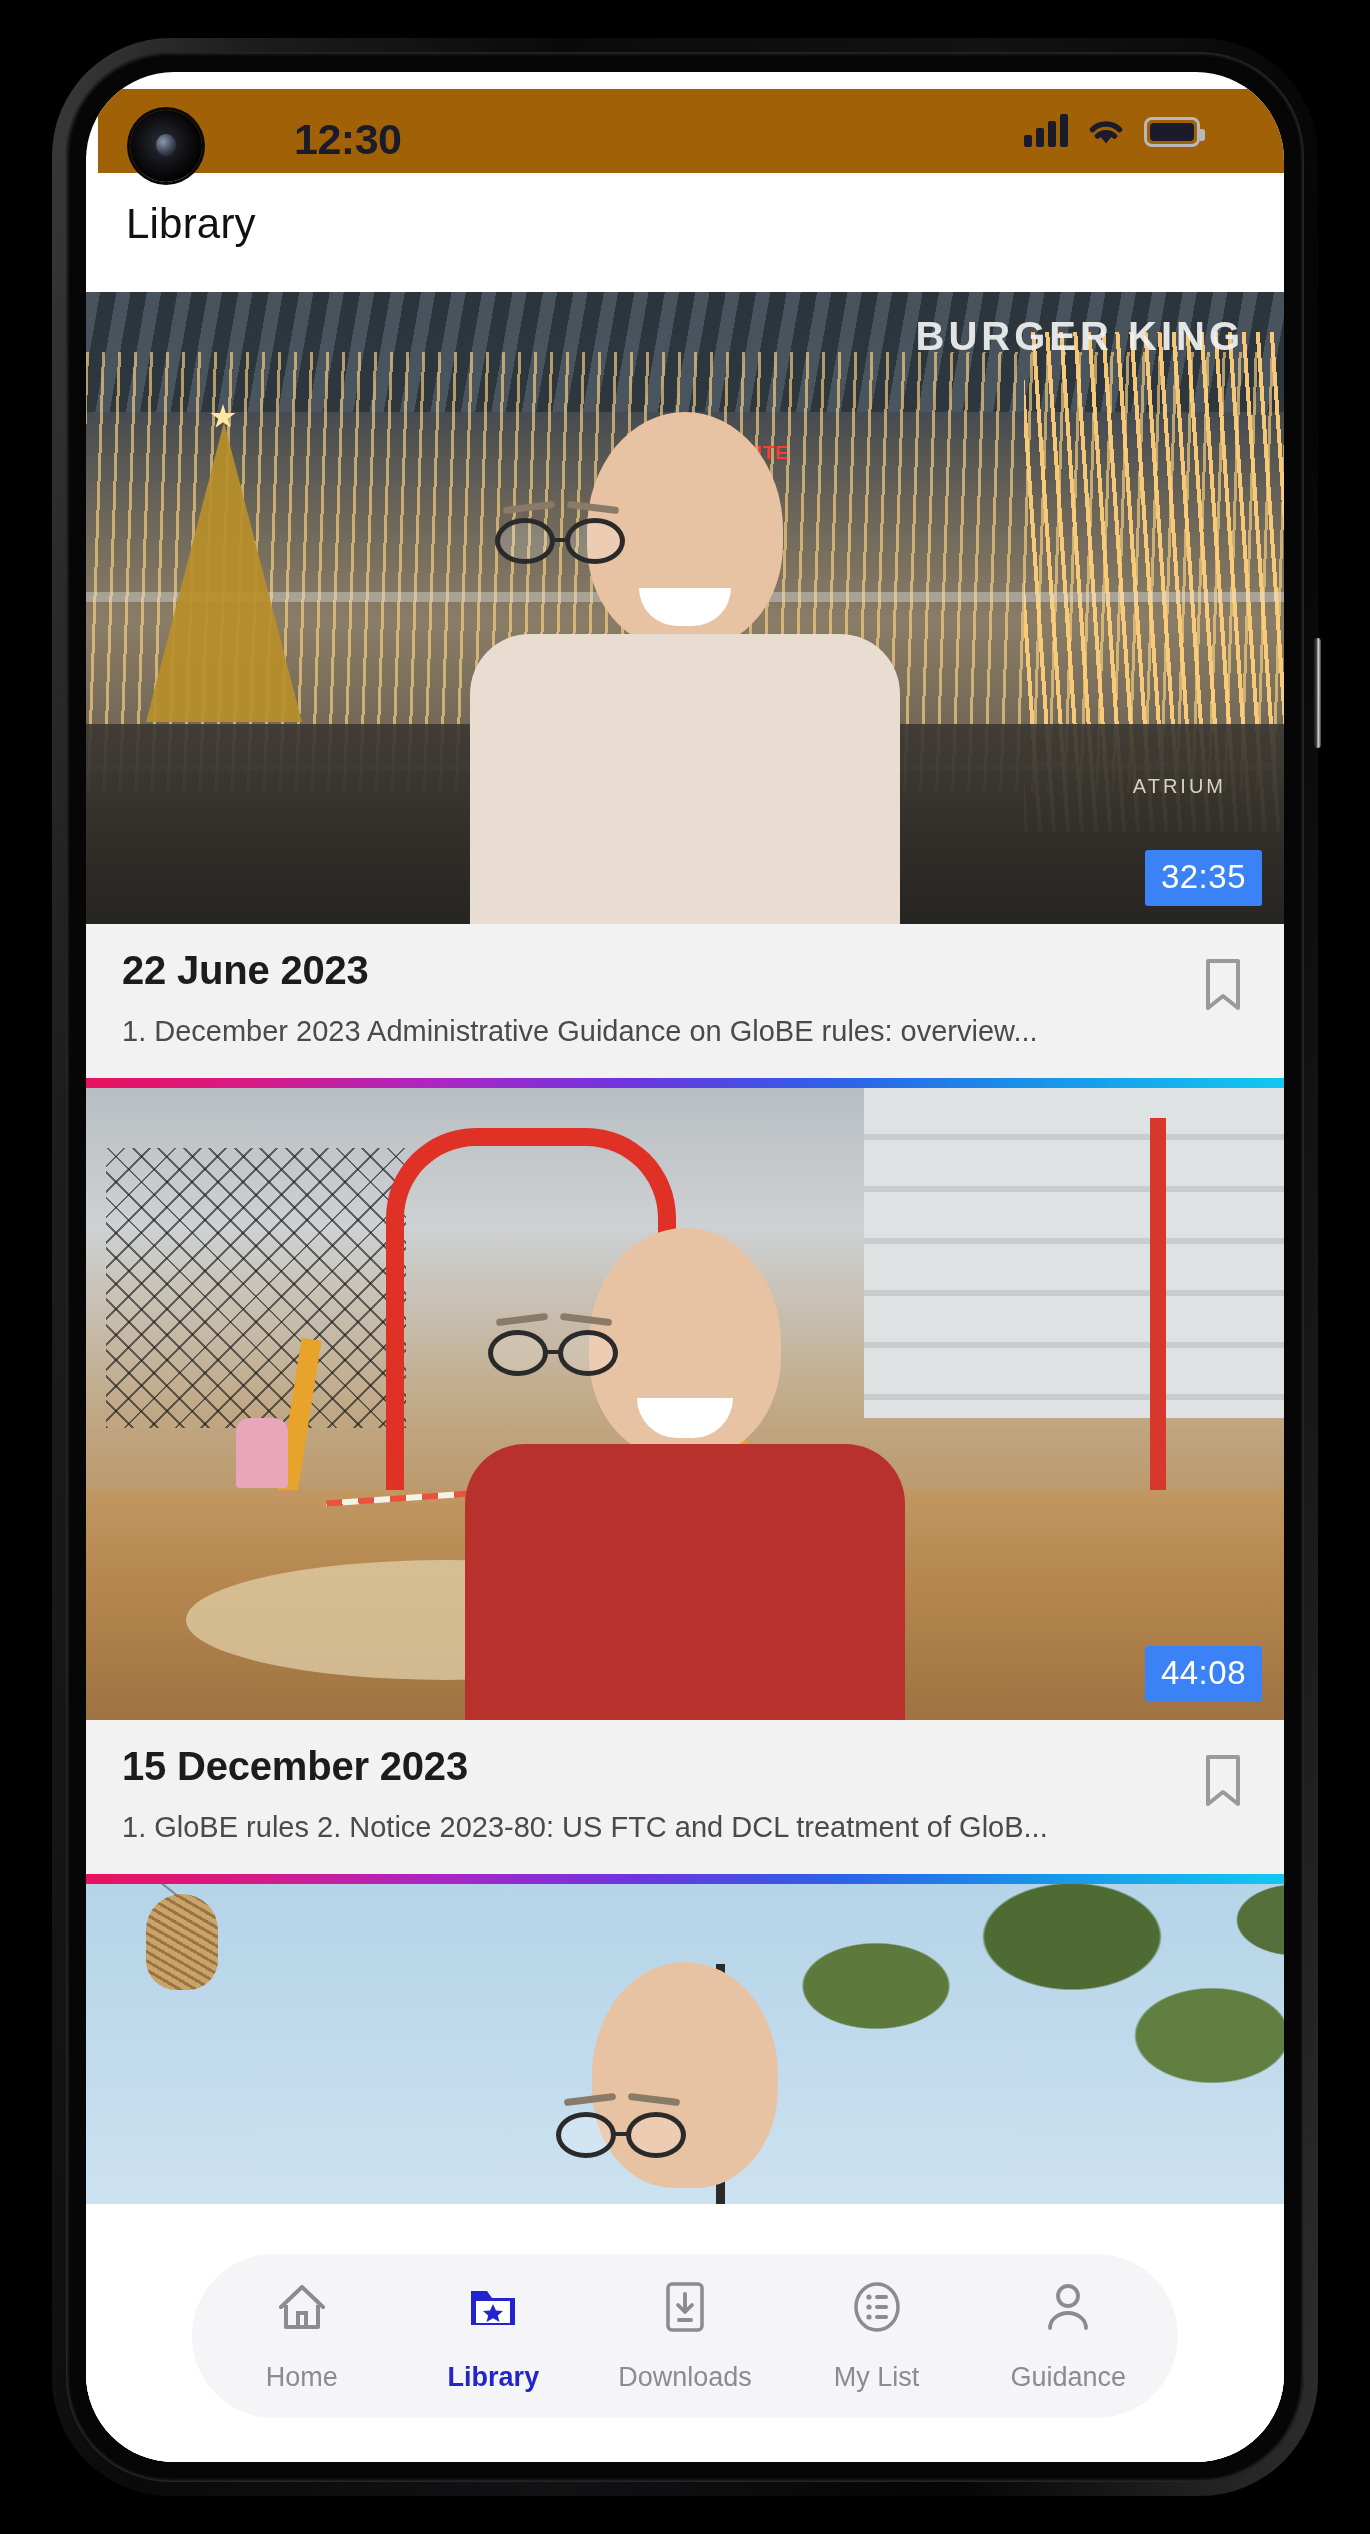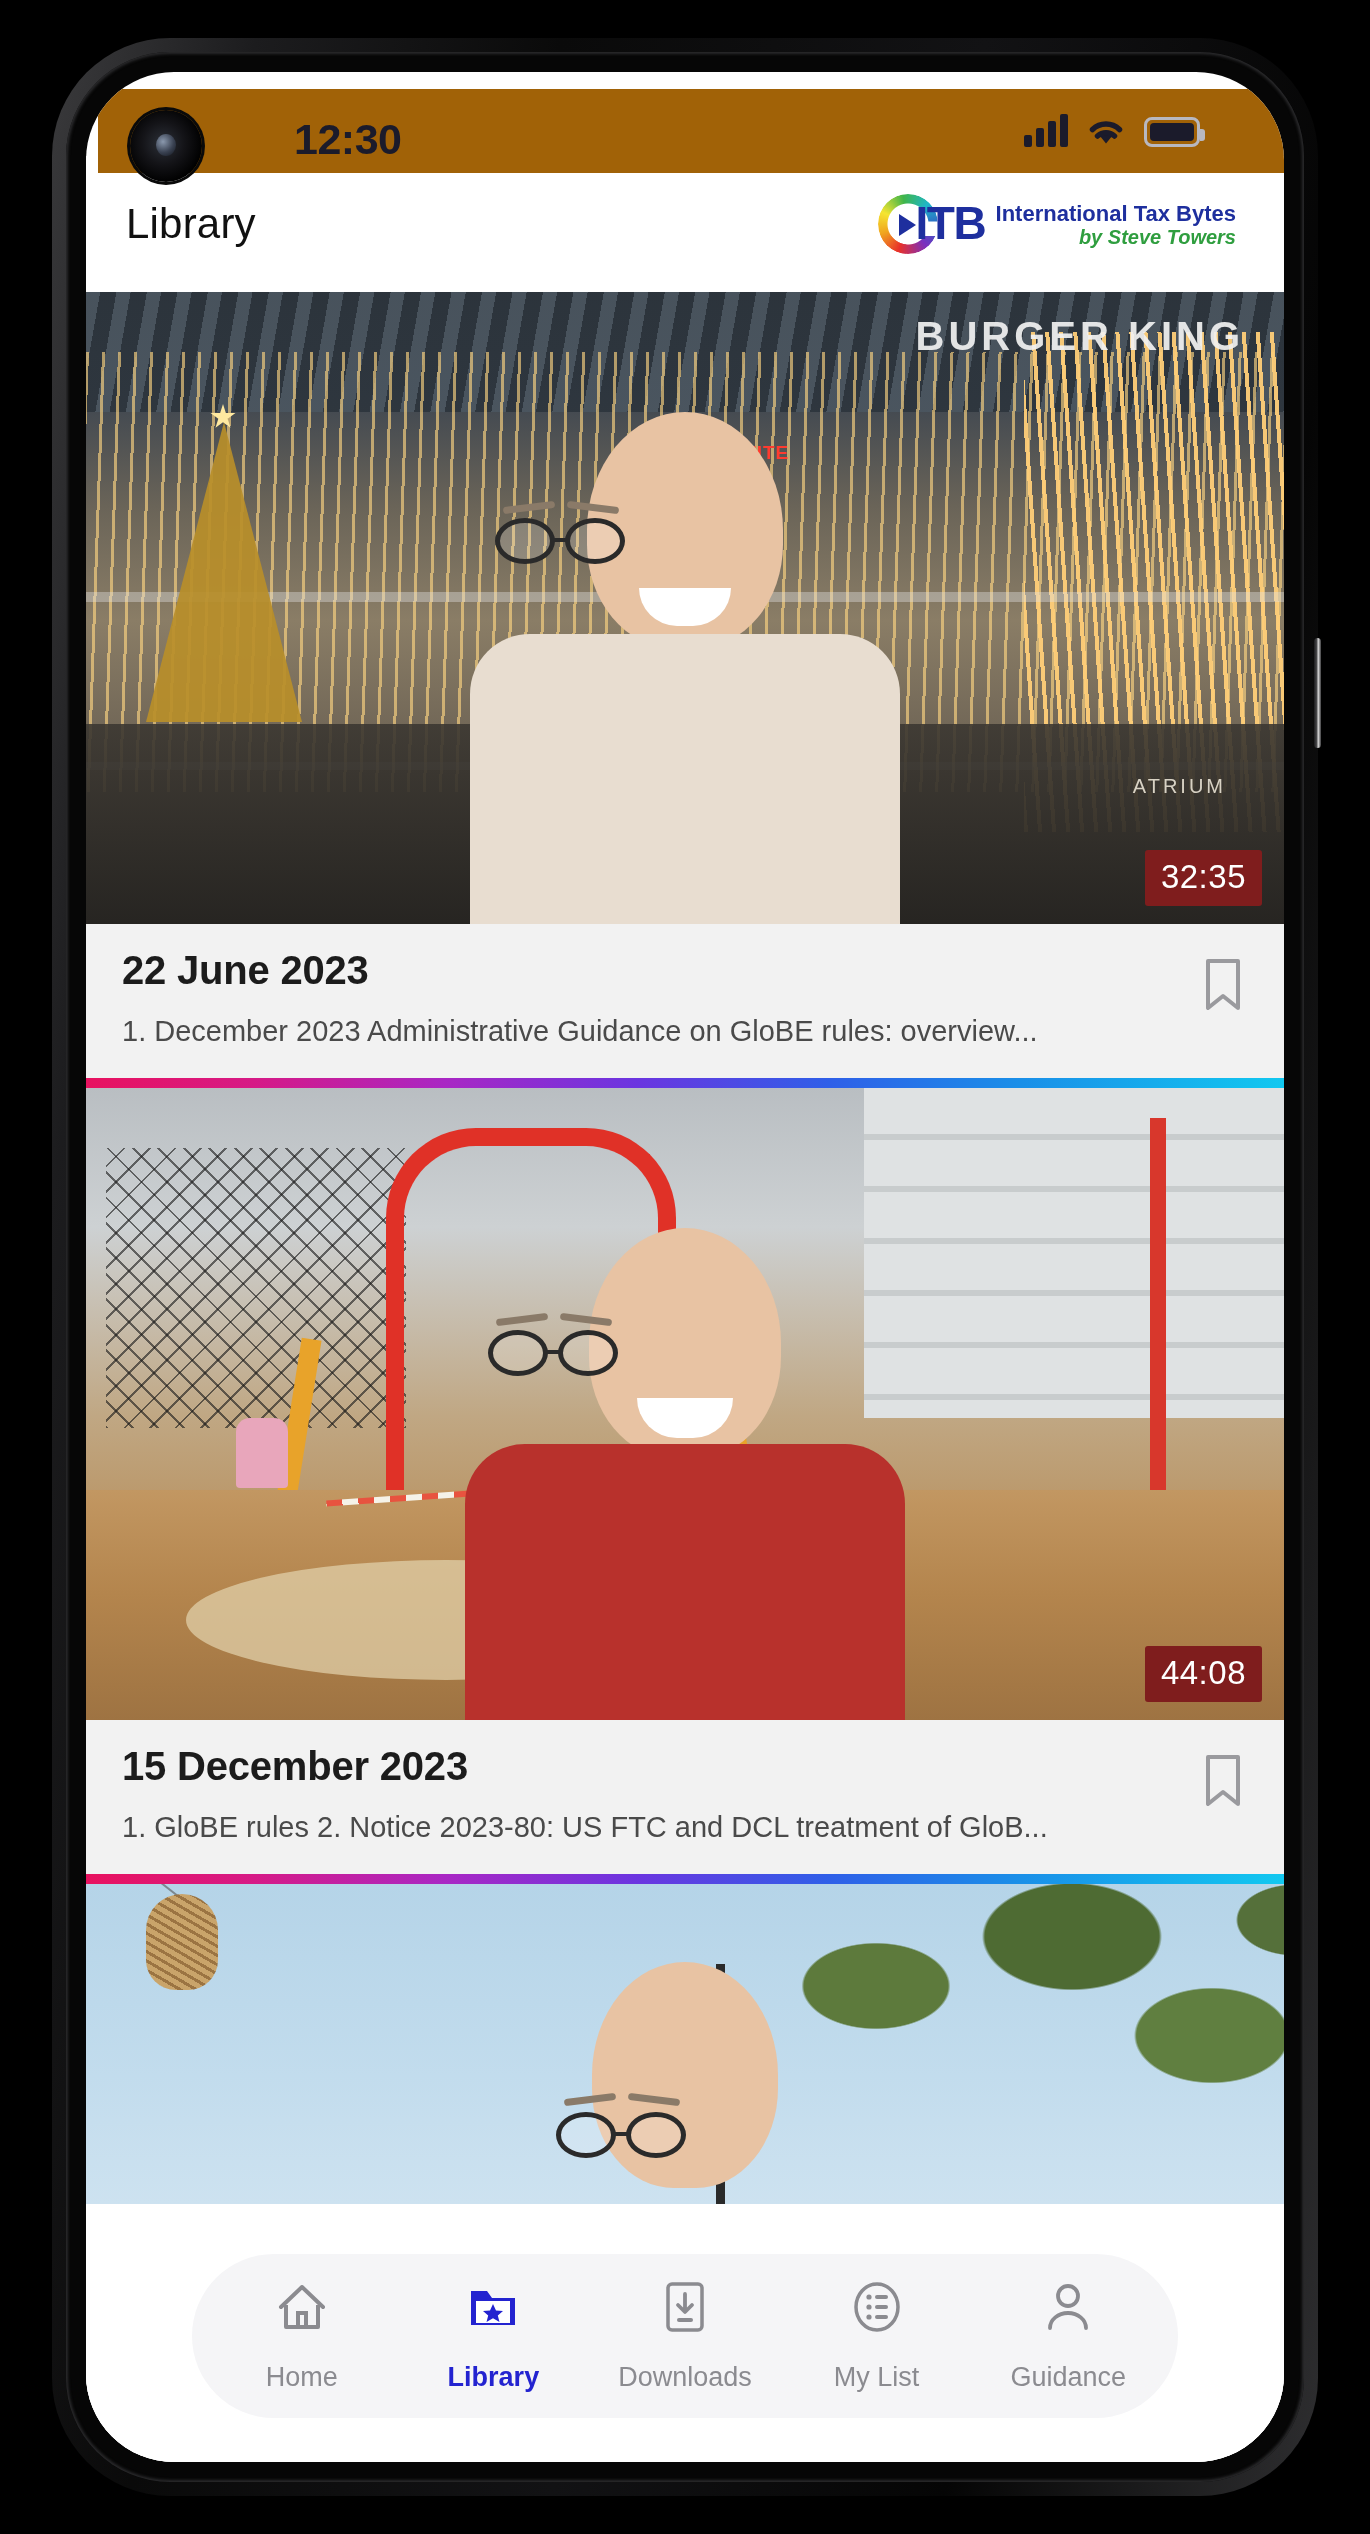--- a/index.html
+++ b/index.html
@@ -207,21 +207,21 @@
     background: #3a3a3a;
   }
   .thumb-1 { height: 632px; }
   .thumb-2 { height: 632px; }
   .thumb-3 { height: 320px; }
 
   .duration-badge {
     position: absolute;
     right: 22px;
     bottom: 18px;
-    background: #7f1d1d;
+    background: #3b82f6;
     color: #ffffff;
     font-size: 33px;
     padding: 8px 16px 10px;
     border-radius: 3px;
     letter-spacing: 0.5px;
     z-index: 5;
   }
 
   .card-info {
     background: #f2f2f2;
@@ -468,32 +468,20 @@
       </div>
       <div class="battery-icon">
         <div class="battery-fill"></div>
       </div>
     </div>
   </div>
   <div class="punch-hole"></div>
 
   <div class="app-header">
     <div class="page-title">Library</div>
-    <div class="itb-logo">
-      <div class="itb-mark">
-        <div class="itb-ring"></div>
-        <div class="itb-ring2"></div>
-        <div class="itb-play"></div>
-        <div class="itb-text">ITB</div>
-      </div>
-      <div class="itb-words">
-        <span class="itb-line1">International Tax Bytes</span>
-        <span class="itb-line2">by Steve Towers</span>
-      </div>
-    </div>
   </div>
 
   <div class="content-list">
 
     <div class="video-card">
       <div class="thumb thumb-1">
         <div class="scene">
           <div class="s1-bg"></div>
           <div class="s1-roof"></div>
           <div class="s1-lights"></div>

